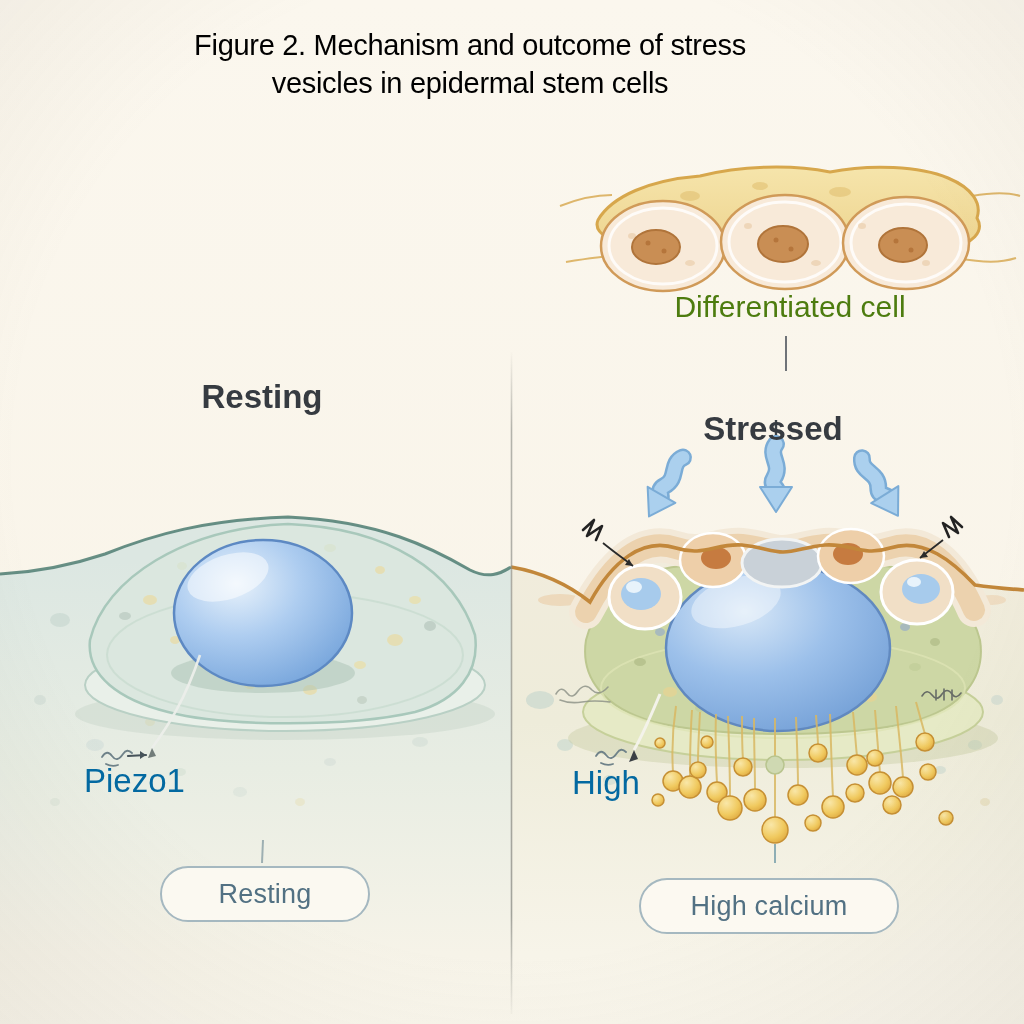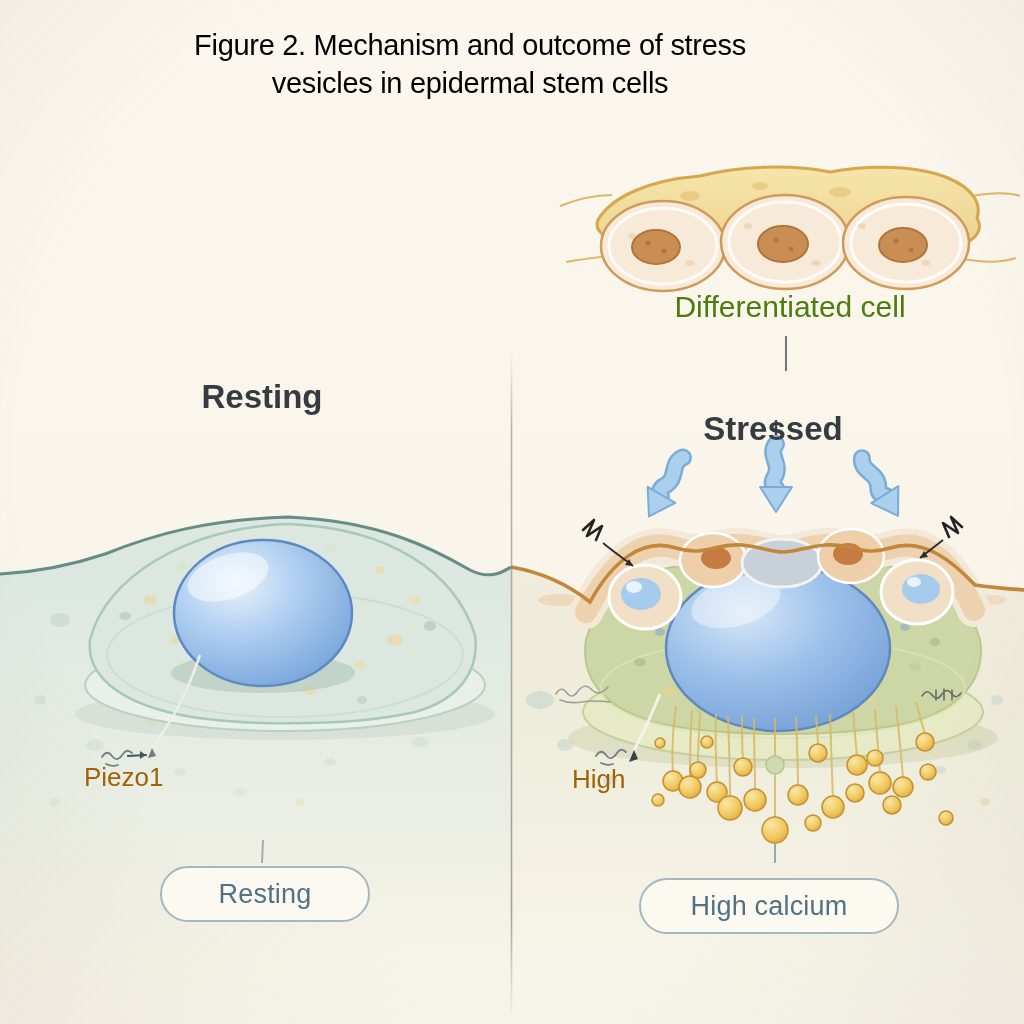--- a/index.html
+++ b/index.html
@@ -5,21 +5,21 @@
   html,body{margin:0;padding:0;}
   body{width:1024px;height:1024px;overflow:hidden;background:#faf6ec;font-family:"Liberation Sans",sans-serif;}
   .canvas{position:relative;width:1024px;height:1024px;}
   svg.art{position:absolute;left:0;top:0;}
   .txt{position:absolute;color:#585e64;}
   .figure-title{left:70px;top:26px;width:800px;text-align:center;font-size:29px;line-height:1.32;font-weight:500;color:#000000;letter-spacing:-0.3px;}
   .heading{font-size:33px;font-weight:600;color:#363b41;text-align:center;}
   .heading.resting{left:162px;top:378px;width:200px;}
   .heading.stressed{left:673px;top:378px;width:200px;margin-top:32px;}
   .top-label{left:640px;top:290px;width:300px;text-align:center;font-size:30px;font-weight:500;color:#4d7c0f;}
-  .side-label{font-size:26px;font-weight:400;color:#a16207;text-align:center;}
+  .side-label{font-size:33px;font-weight:400;color:#0369a1;text-align:center;}
   .side-label.piezo{left:84px;top:762px;}
   .side-label.force{left:572px;top:764px;}
   .badge{position:absolute;height:52px;border:2px solid #a5b8c0;border-radius:28px;
          background:rgba(252,250,242,0.92);display:flex;align-items:center;justify-content:center;
          font-size:27px;font-weight:500;color:#527183;letter-spacing:0.2px;}
   .badge.resting{left:160px;top:866px;width:206px;}
   .badge.calcium{left:639px;top:866px;width:256px;margin-top:12px;}
 </style>
 </head>
 <body>

